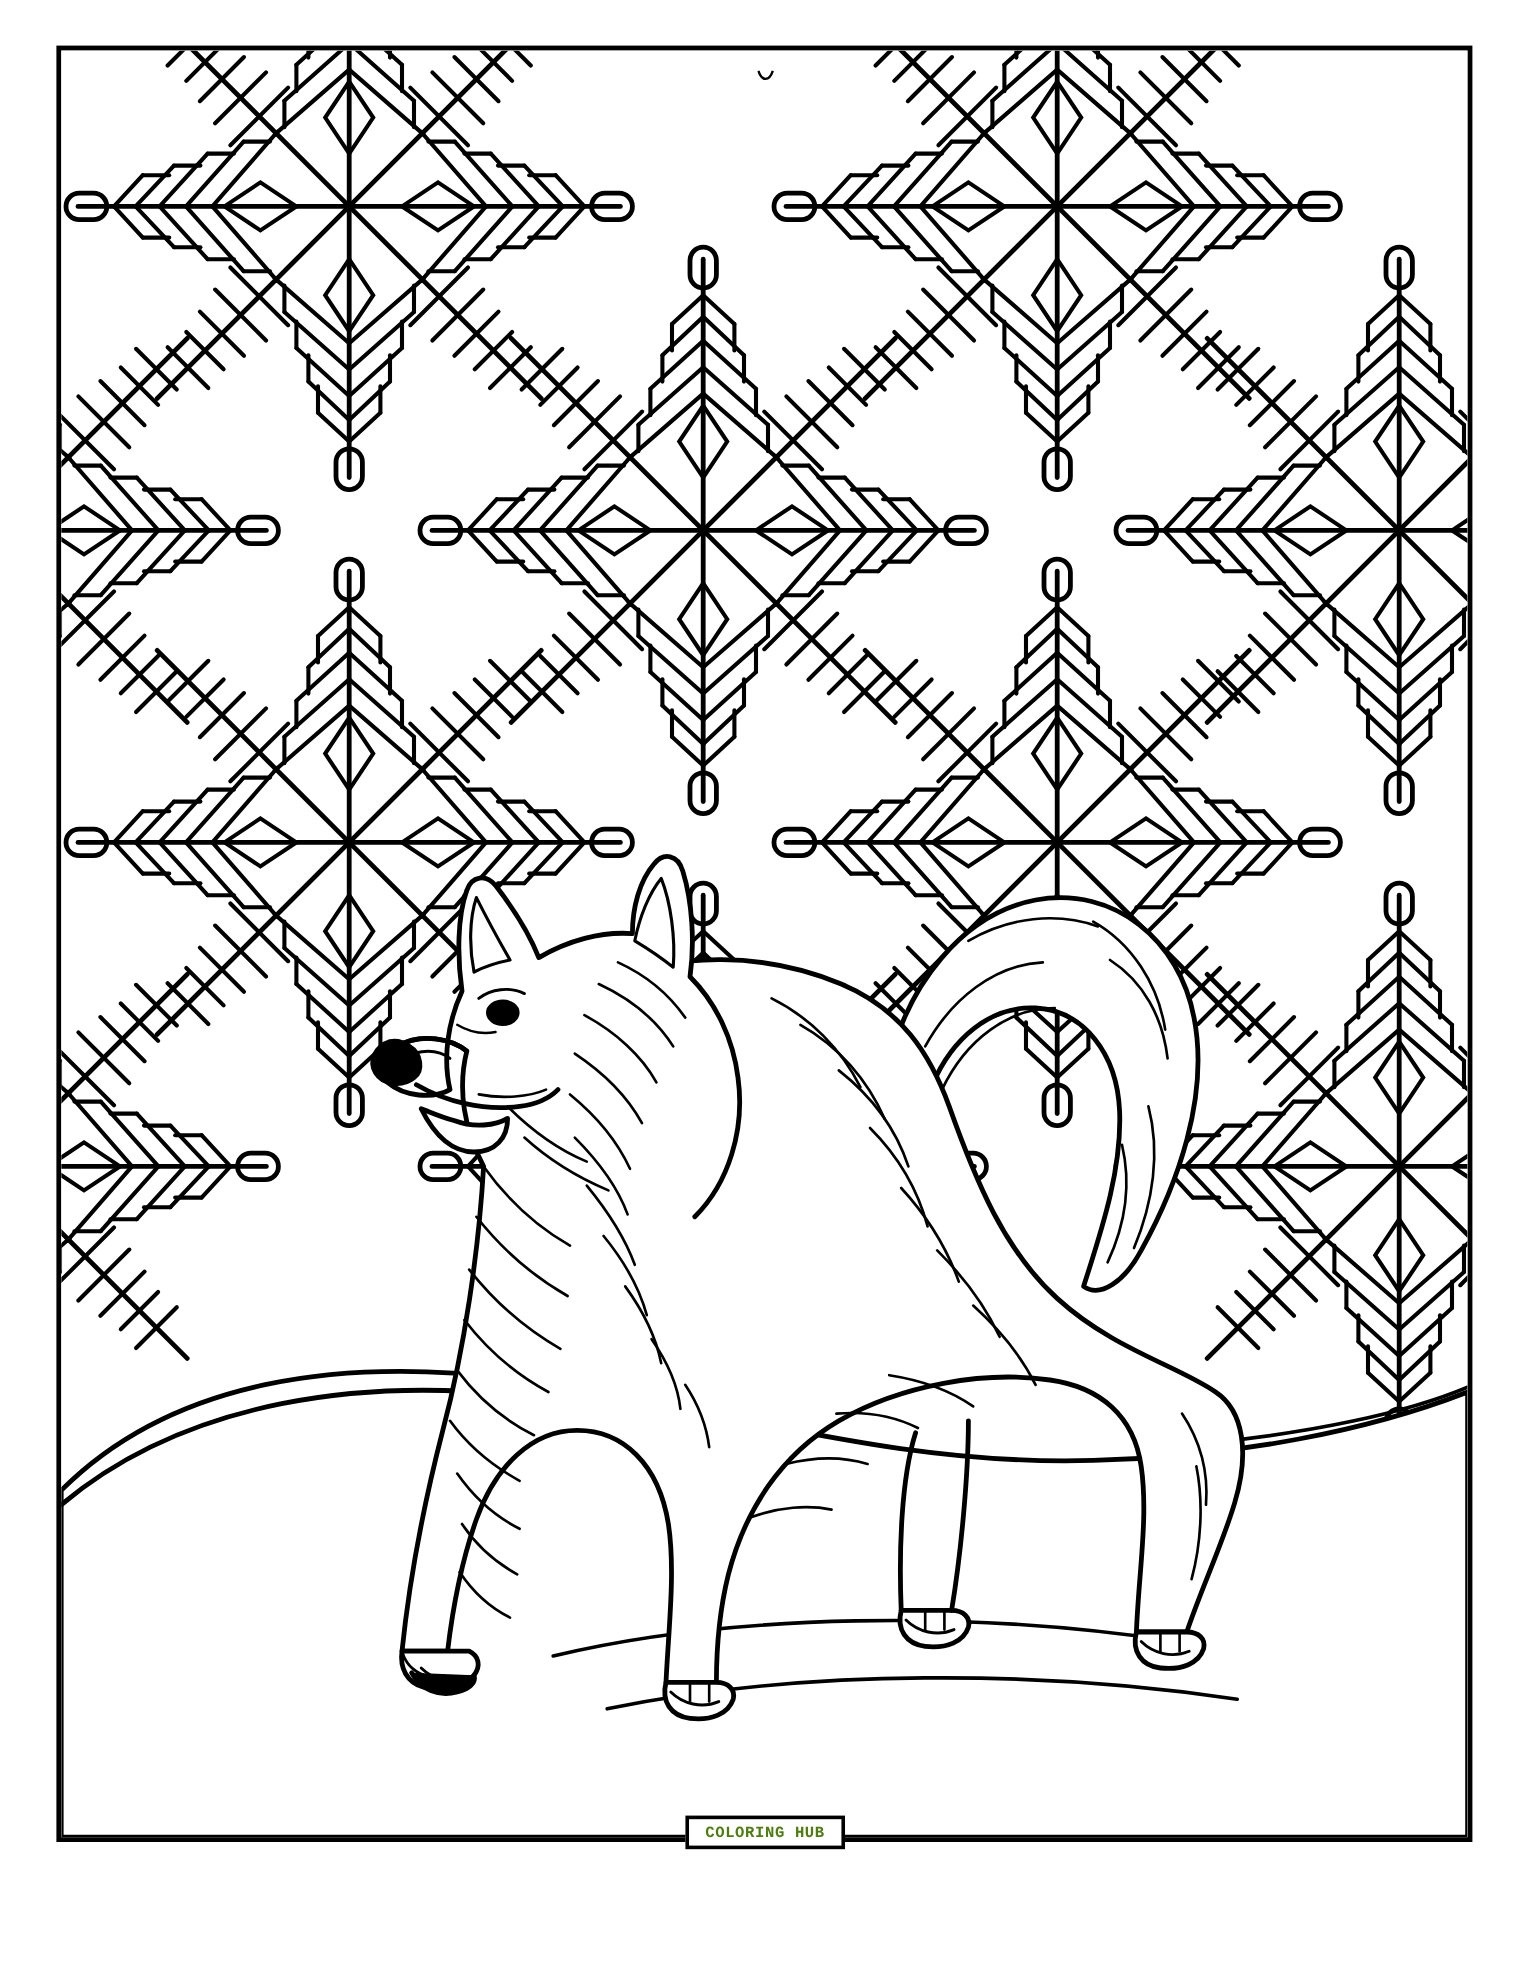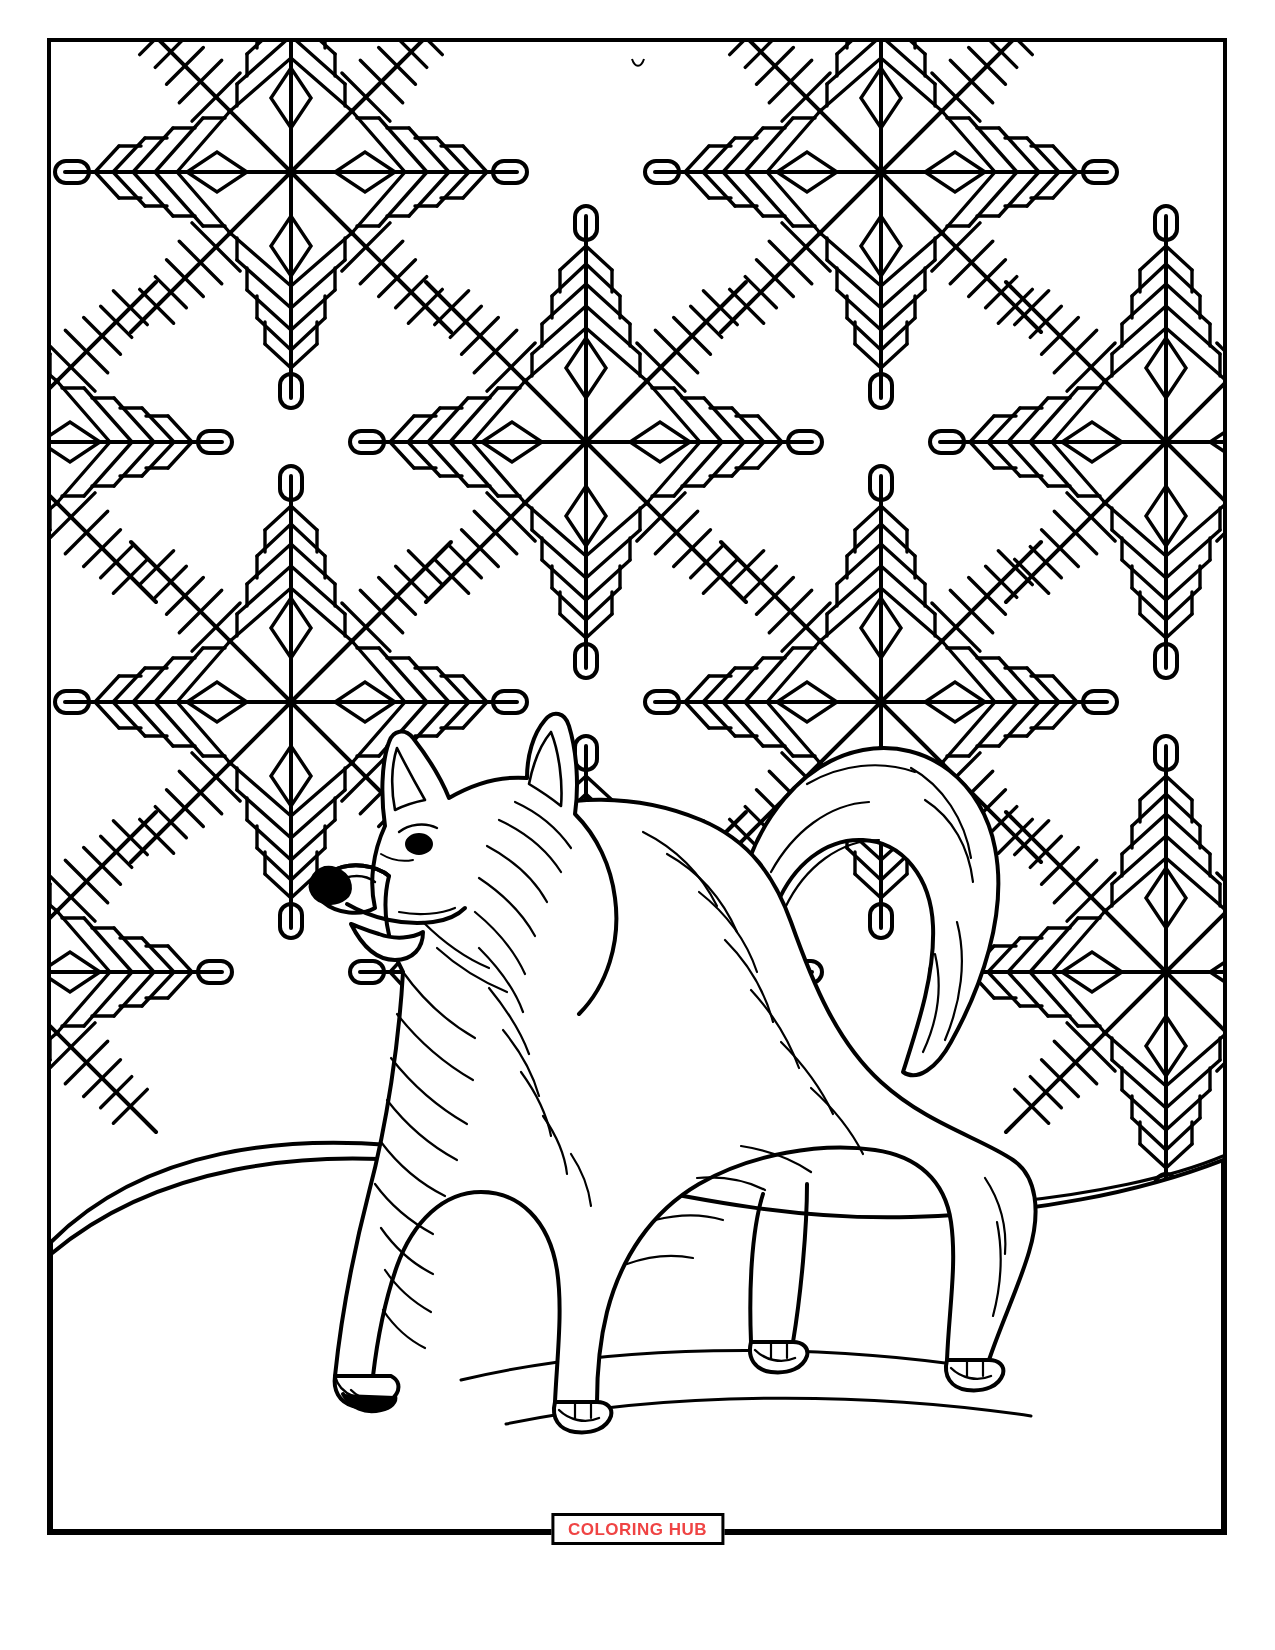--- a/index.html
+++ b/index.html
@@ -46,26 +46,27 @@
     position: absolute;
     left: 50%;
     transform: translateX(-50%);
     top: 1513px;
     border: 3px solid #000000;
     background: #ffffff;
     padding: 5px 14px 4px 14px;
     z-index: 5;
   }
   .footer-badge .label {
-    font-size: 17px;
+    font-size: 13px;
     font-weight: bold;
     letter-spacing: 0.5px;
-    color: #ef4444;
+    color: #4d7c0f;
     line-height: 1;
     white-space: nowrap;
+    font-family: Liberation Mono, monospace;
   }
   
   .top-notch {
     position: absolute;
     left: 50%;
     transform: translateX(-50%);
     top: 58px;
     width: 14px;
     height: 12px;
     z-index: 4;

